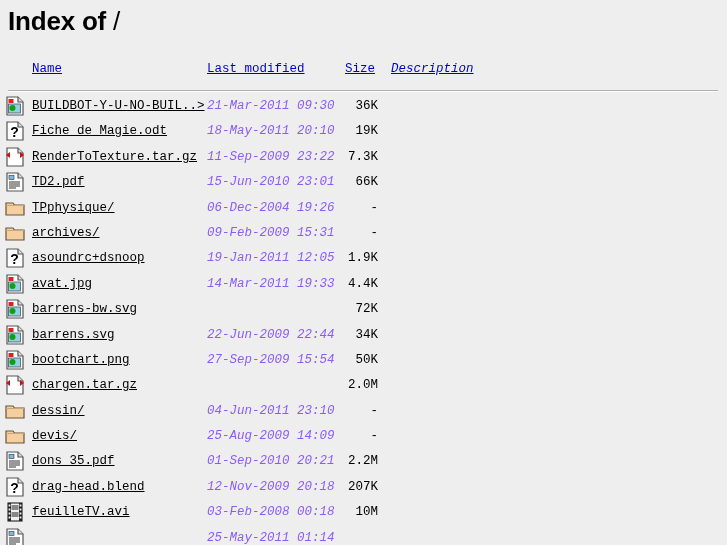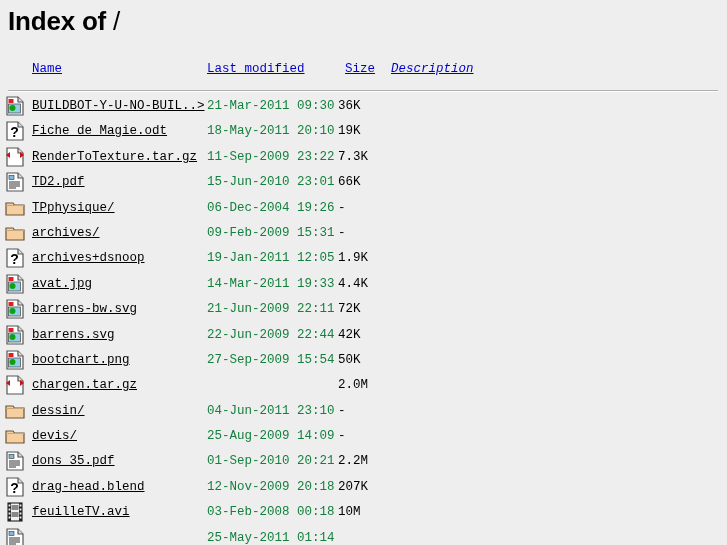--- a/index.html
+++ b/index.html
@@ -94,29 +94,30 @@
     top: 4px;
     color: #000000;
     text-decoration: underline;
     white-space: pre;
     cursor: pointer;
   }
   .fdate {
     position: absolute;
     left: 207px;
     top: 4px;
-    color: #15803d;
-    white-space: pre;
+    color: #8b5cf6;
+    white-space: pre;
+    font-style: italic;
   }
   .fsize {
     position: absolute;
     left: 338px;
     top: 4px;
     width: 40px;
-    text-align: left;
+    text-align: right;
     color: #000;
     white-space: pre;
   }
   .fdesc {
     position: absolute;
     left: 391px;
     top: 4px;
     color: #000;
     white-space: pre;
   }
@@ -168,42 +169,42 @@
               <path d="M1,7.5 H19" stroke="#c9a677" stroke-width="1"></path>
             </svg></span><a class="fname">TPphysique/</a><span class="fdate">06-Dec-2004 19:26</span><span class="fsize">-</span><span class="fdesc"></span></div>
         <div class="row"><span class="icon"><svg width="20" height="20" viewBox="0 0 20 20">
               <path d="M1,5 H8 L9.5,7 H19 V17 H1 Z" fill="#f5cfa0" stroke="#6b5436" stroke-width="1.2"></path>
               <path d="M1,7.5 H19" stroke="#c9a677" stroke-width="1"></path>
             </svg></span><a class="fname">archives/</a><span class="fdate">09-Feb-2009 15:31</span><span class="fsize">-</span><span class="fdesc"></span></div>
         <div class="row"><span class="icon"><svg width="20" height="20" viewBox="0 0 20 20">
               <path d="M2,1 H13 L18,6 V19 H2 Z" fill="#ffffff" stroke="#555555" stroke-width="1.2"></path>
               <path d="M13,1 L13,6 L18,6" fill="#dddddd" stroke="#555555" stroke-width="1.2"></path>
               <text x="9.5" y="16" font-family="Liberation Sans, sans-serif" font-size="14" font-weight="bold" fill="#000" text-anchor="middle">?</text>
-            </svg></span><a class="fname">archives+dsnoop</a><span class="fdate">19-Jan-2011 12:05</span><span class="fsize">1.9K</span><span class="fdesc"></span></div>
+            </svg></span><a class="fname">asoundrc+dsnoop</a><span class="fdate">19-Jan-2011 12:05</span><span class="fsize">1.9K</span><span class="fdesc"></span></div>
         <div class="row"><span class="icon"><svg width="20" height="20" viewBox="0 0 20 20">
               <path d="M2,1 H13 L18,6 V19 H2 Z" fill="#ffffff" stroke="#555555" stroke-width="1.2"></path>
               <path d="M13,1 L13,6 L18,6" fill="#dddddd" stroke="#555555" stroke-width="1.2"></path>
               <rect x="3.5" y="8" width="12" height="9" fill="#8fd0e8" stroke="#555" stroke-width="0.8"></rect>
               <circle cx="7.5" cy="12" r="3" fill="#12a012"></circle>
               <rect x="3.5" y="3" width="5" height="4" fill="#e02020"></rect>
             </svg></span><a class="fname">avat.jpg</a><span class="fdate">14-Mar-2011 19:33</span><span class="fsize">4.4K</span><span class="fdesc"></span></div>
         <div class="row"><span class="icon"><svg width="20" height="20" viewBox="0 0 20 20">
               <path d="M2,1 H13 L18,6 V19 H2 Z" fill="#ffffff" stroke="#555555" stroke-width="1.2"></path>
               <path d="M13,1 L13,6 L18,6" fill="#dddddd" stroke="#555555" stroke-width="1.2"></path>
               <rect x="3.5" y="8" width="12" height="9" fill="#8fd0e8" stroke="#555" stroke-width="0.8"></rect>
               <circle cx="7.5" cy="12" r="3" fill="#12a012"></circle>
               <rect x="3.5" y="3" width="5" height="4" fill="#e02020"></rect>
-            </svg></span><a class="fname">barrens-bw.svg</a><span class="fdate">21-Jun-2009 22:11</span><span class="fsize">72K</span><span class="fdesc"></span></div>
-        <div class="row"><span class="icon"><svg width="20" height="20" viewBox="0 0 20 20">
-              <path d="M2,1 H13 L18,6 V19 H2 Z" fill="#ffffff" stroke="#555555" stroke-width="1.2"></path>
-              <path d="M13,1 L13,6 L18,6" fill="#dddddd" stroke="#555555" stroke-width="1.2"></path>
-              <rect x="3.5" y="8" width="12" height="9" fill="#8fd0e8" stroke="#555" stroke-width="0.8"></rect>
-              <circle cx="7.5" cy="12" r="3" fill="#12a012"></circle>
-              <rect x="3.5" y="3" width="5" height="4" fill="#e02020"></rect>
-            </svg></span><a class="fname">barrens.svg</a><span class="fdate">22-Jun-2009 22:44</span><span class="fsize">42K</span><span class="fdesc"></span></div>
+            </svg></span><a class="fname">barrens-bw.svg</a><span class="fsize">72K</span><span class="fdesc"></span></div>
+        <div class="row"><span class="icon"><svg width="20" height="20" viewBox="0 0 20 20">
+              <path d="M2,1 H13 L18,6 V19 H2 Z" fill="#ffffff" stroke="#555555" stroke-width="1.2"></path>
+              <path d="M13,1 L13,6 L18,6" fill="#dddddd" stroke="#555555" stroke-width="1.2"></path>
+              <rect x="3.5" y="8" width="12" height="9" fill="#8fd0e8" stroke="#555" stroke-width="0.8"></rect>
+              <circle cx="7.5" cy="12" r="3" fill="#12a012"></circle>
+              <rect x="3.5" y="3" width="5" height="4" fill="#e02020"></rect>
+            </svg></span><a class="fname">barrens.svg</a><span class="fdate">22-Jun-2009 22:44</span><span class="fsize">34K</span><span class="fdesc"></span></div>
         <div class="row"><span class="icon"><svg width="20" height="20" viewBox="0 0 20 20">
               <path d="M2,1 H13 L18,6 V19 H2 Z" fill="#ffffff" stroke="#555555" stroke-width="1.2"></path>
               <path d="M13,1 L13,6 L18,6" fill="#dddddd" stroke="#555555" stroke-width="1.2"></path>
               <rect x="3.5" y="8" width="12" height="9" fill="#8fd0e8" stroke="#555" stroke-width="0.8"></rect>
               <circle cx="7.5" cy="12" r="3" fill="#12a012"></circle>
               <rect x="3.5" y="3" width="5" height="4" fill="#e02020"></rect>
             </svg></span><a class="fname">bootchart.png</a><span class="fdate">27-Sep-2009 15:54</span><span class="fsize">50K</span><span class="fdesc"></span></div>
         <div class="row"><span class="icon"><svg width="20" height="20" viewBox="0 0 20 20">
               <path d="M2,1 H13 L18,6 V19 H2 Z" fill="#ffffff" stroke="#555555" stroke-width="1.2"></path>
               <path d="M13,1 L13,6 L18,6" fill="#dddddd" stroke="#555555" stroke-width="1.2"></path>

